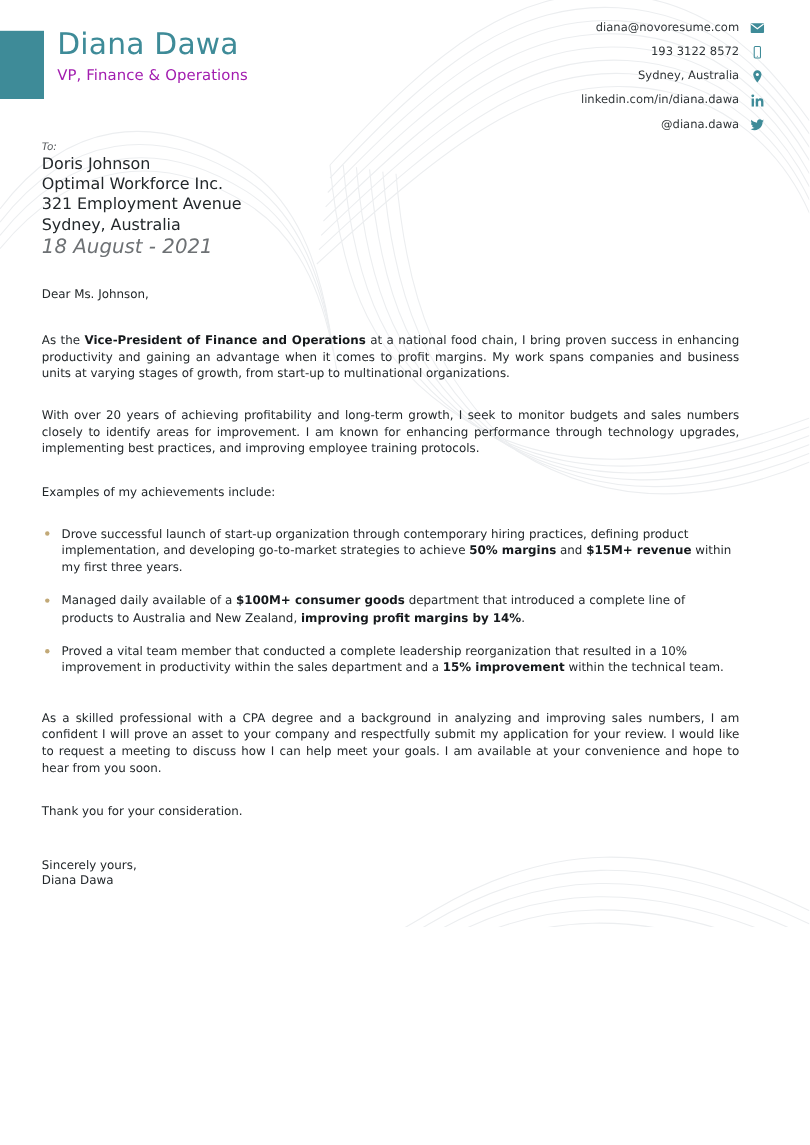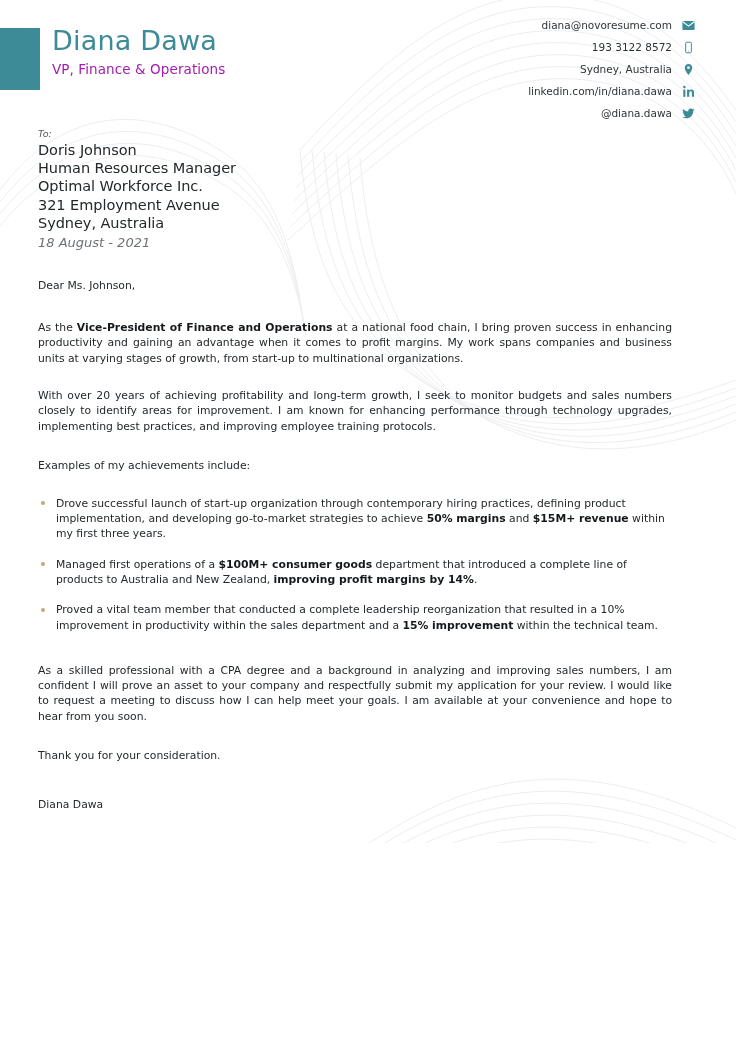--- a/index.html
+++ b/index.html
@@ -117,21 +117,21 @@
     line-height: 13px;
     margin-bottom: 1px;
   }
   .addr-line {
     font-size: 14.5px;
     color: #23282b;
     line-height: 18.2px;
     letter-spacing: -0.05px;
   }
   .date {
-    font-size: 13px;
+    font-size: 18px;
     font-style: italic;
     color: #6d7174;
     line-height: 19px;
     margin-top: 1px;
   }
   .salutation {
     font-size: 10.8px;
     color: #23282b;
     margin-top: 26px;
     line-height: 16px;
@@ -321,43 +321,43 @@
           <path d="M15.3 3.2 c-0.55,0.25 -1.14,0.41 -1.76,0.49 c0.63,-0.38 1.12,-0.98 1.35,-1.7 c-0.59,0.35 -1.25,0.61 -1.95,0.75 c-0.56,-0.6 -1.36,-0.97 -2.24,-0.97 c-1.7,0 -3.07,1.38 -3.07,3.07 c0,0.24 0.03,0.47 0.08,0.7 c-2.55,-0.13 -4.81,-1.35 -6.33,-3.21 c-0.26,0.45 -0.41,0.98 -0.41,1.54 c0,1.07 0.54,2.01 1.37,2.56 c-0.5,-0.02 -0.98,-0.15 -1.39,-0.38 v0.04 c0,1.49 1.06,2.73 2.47,3.01 c-0.26,0.07 -0.53,0.11 -0.81,0.11 c-0.2,0 -0.39,-0.02 -0.58,-0.06 c0.39,1.22 1.53,2.11 2.87,2.13 c-1.05,0.83 -2.38,1.32 -3.82,1.32 c-0.25,0 -0.49,-0.01 -0.73,-0.04 c1.36,0.87 2.98,1.38 4.72,1.38 c5.66,0 8.76,-4.69 8.76,-8.76 l-0.01,-0.4 c0.6,-0.43 1.12,-0.97 1.53,-1.59 z" fill="#3e8b98"></path>
         </svg>
       </span>
     </div>
   </div>
 
   <div class="content">
 
     <div class="to-label">To:</div>
     <div class="addr-line">Doris Johnson</div>
-    <div class="addr-line">Human Resources Manager</div>
     <div class="addr-line">Optimal Workforce Inc.</div>
     <div class="addr-line">321 Employment Avenue</div>
     <div class="addr-line">Sydney, Australia</div>
     <div class="date">18 August - 2021</div>
 
     <div class="salutation">Dear Ms. Johnson,</div>
 
     <p class="para lead"><span>As the </span><b>Vice-President of Finance and Operations</b><span> at a national food chain, I bring proven success in enhancing productivity and gaining an advantage when it comes to profit margins. My work spans companies and business units at varying stages of growth, from start-up to multinational organizations.</span></p>
 
     <p class="para">With over 20 years of achieving profitability and long-term growth, I seek to monitor budgets and sales numbers closely to identify areas for improvement. I am known for enhancing performance through technology upgrades, implementing best practices, and improving employee training protocols.</p>
 
     <div class="examples">Examples of my achievements include:</div>
 
     <ul class="bullets">
       <li><span>Drove successful launch of start-up organization through contemporary hiring practices, defining product implementation, and developing go-to-market strategies to achieve </span><b>50% margins</b><span> and </span><b>$15M+ revenue</b><span> within my first three years.</span></li>
-      <li><span>Managed first operations of a </span><b>$100M+ consumer goods</b><span> department that introduced a complete line of products to Australia and New Zealand, </span><b>improving profit margins by 14%</b><span>.</span></li>
+      <li><span>Managed daily available of a </span><b>$100M+ consumer goods</b><span> department that introduced a complete line of products to Australia and New Zealand, </span><b>improving profit margins by 14%</b><span>.</span></li>
       <li><span>Proved a vital team member that conducted a complete leadership reorganization that resulted in a 10% improvement in productivity within the sales department and a </span><b>15% improvement</b><span> within the technical team.</span></li>
     </ul>
 
     <p class="para closing">As a skilled professional with a CPA degree and a background in analyzing and improving sales numbers, I am confident I will prove an asset to your company and respectfully submit my application for your review. I would like to request a meeting to discuss how I can help meet your goals. I am available at your convenience and hope to hear from you soon.</p>
 
     <div class="thanks">Thank you for your consideration.</div>
 
     <div class="signoff">
+      <div>Sincerely yours,</div>
       <div>Diana Dawa</div>
     </div>
   </div>
 
 
 </div>
 
 </body></html>

